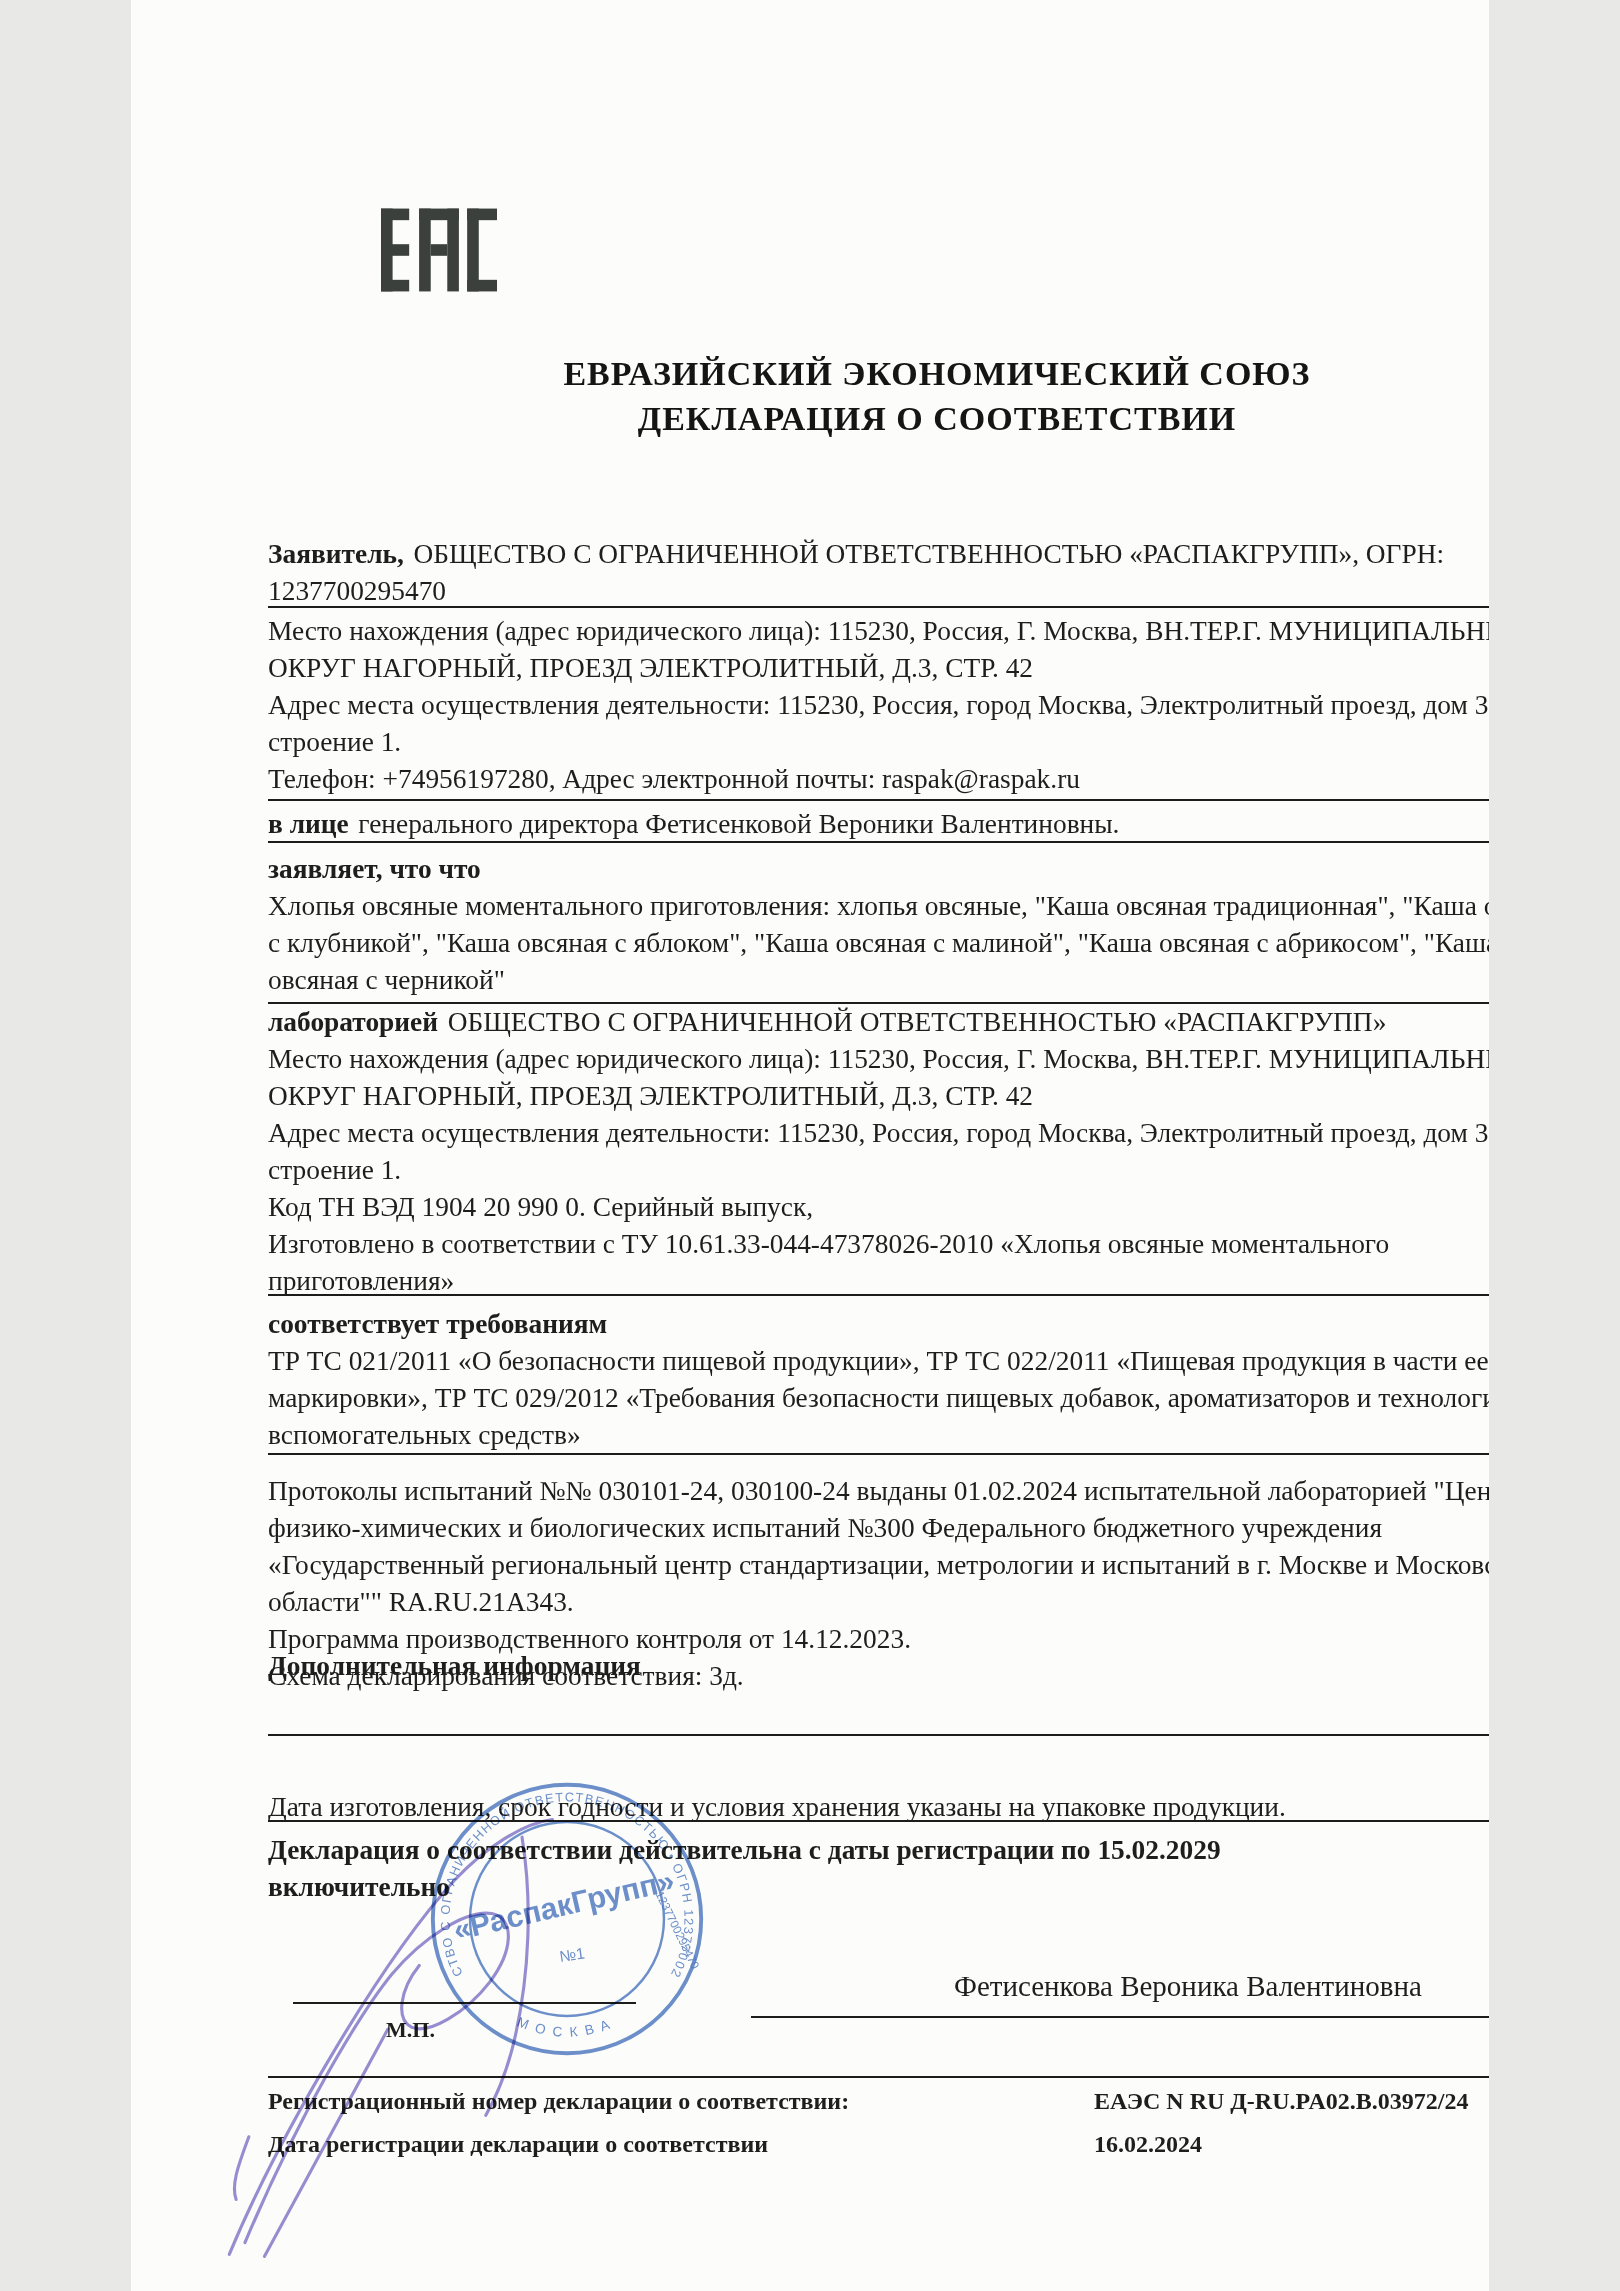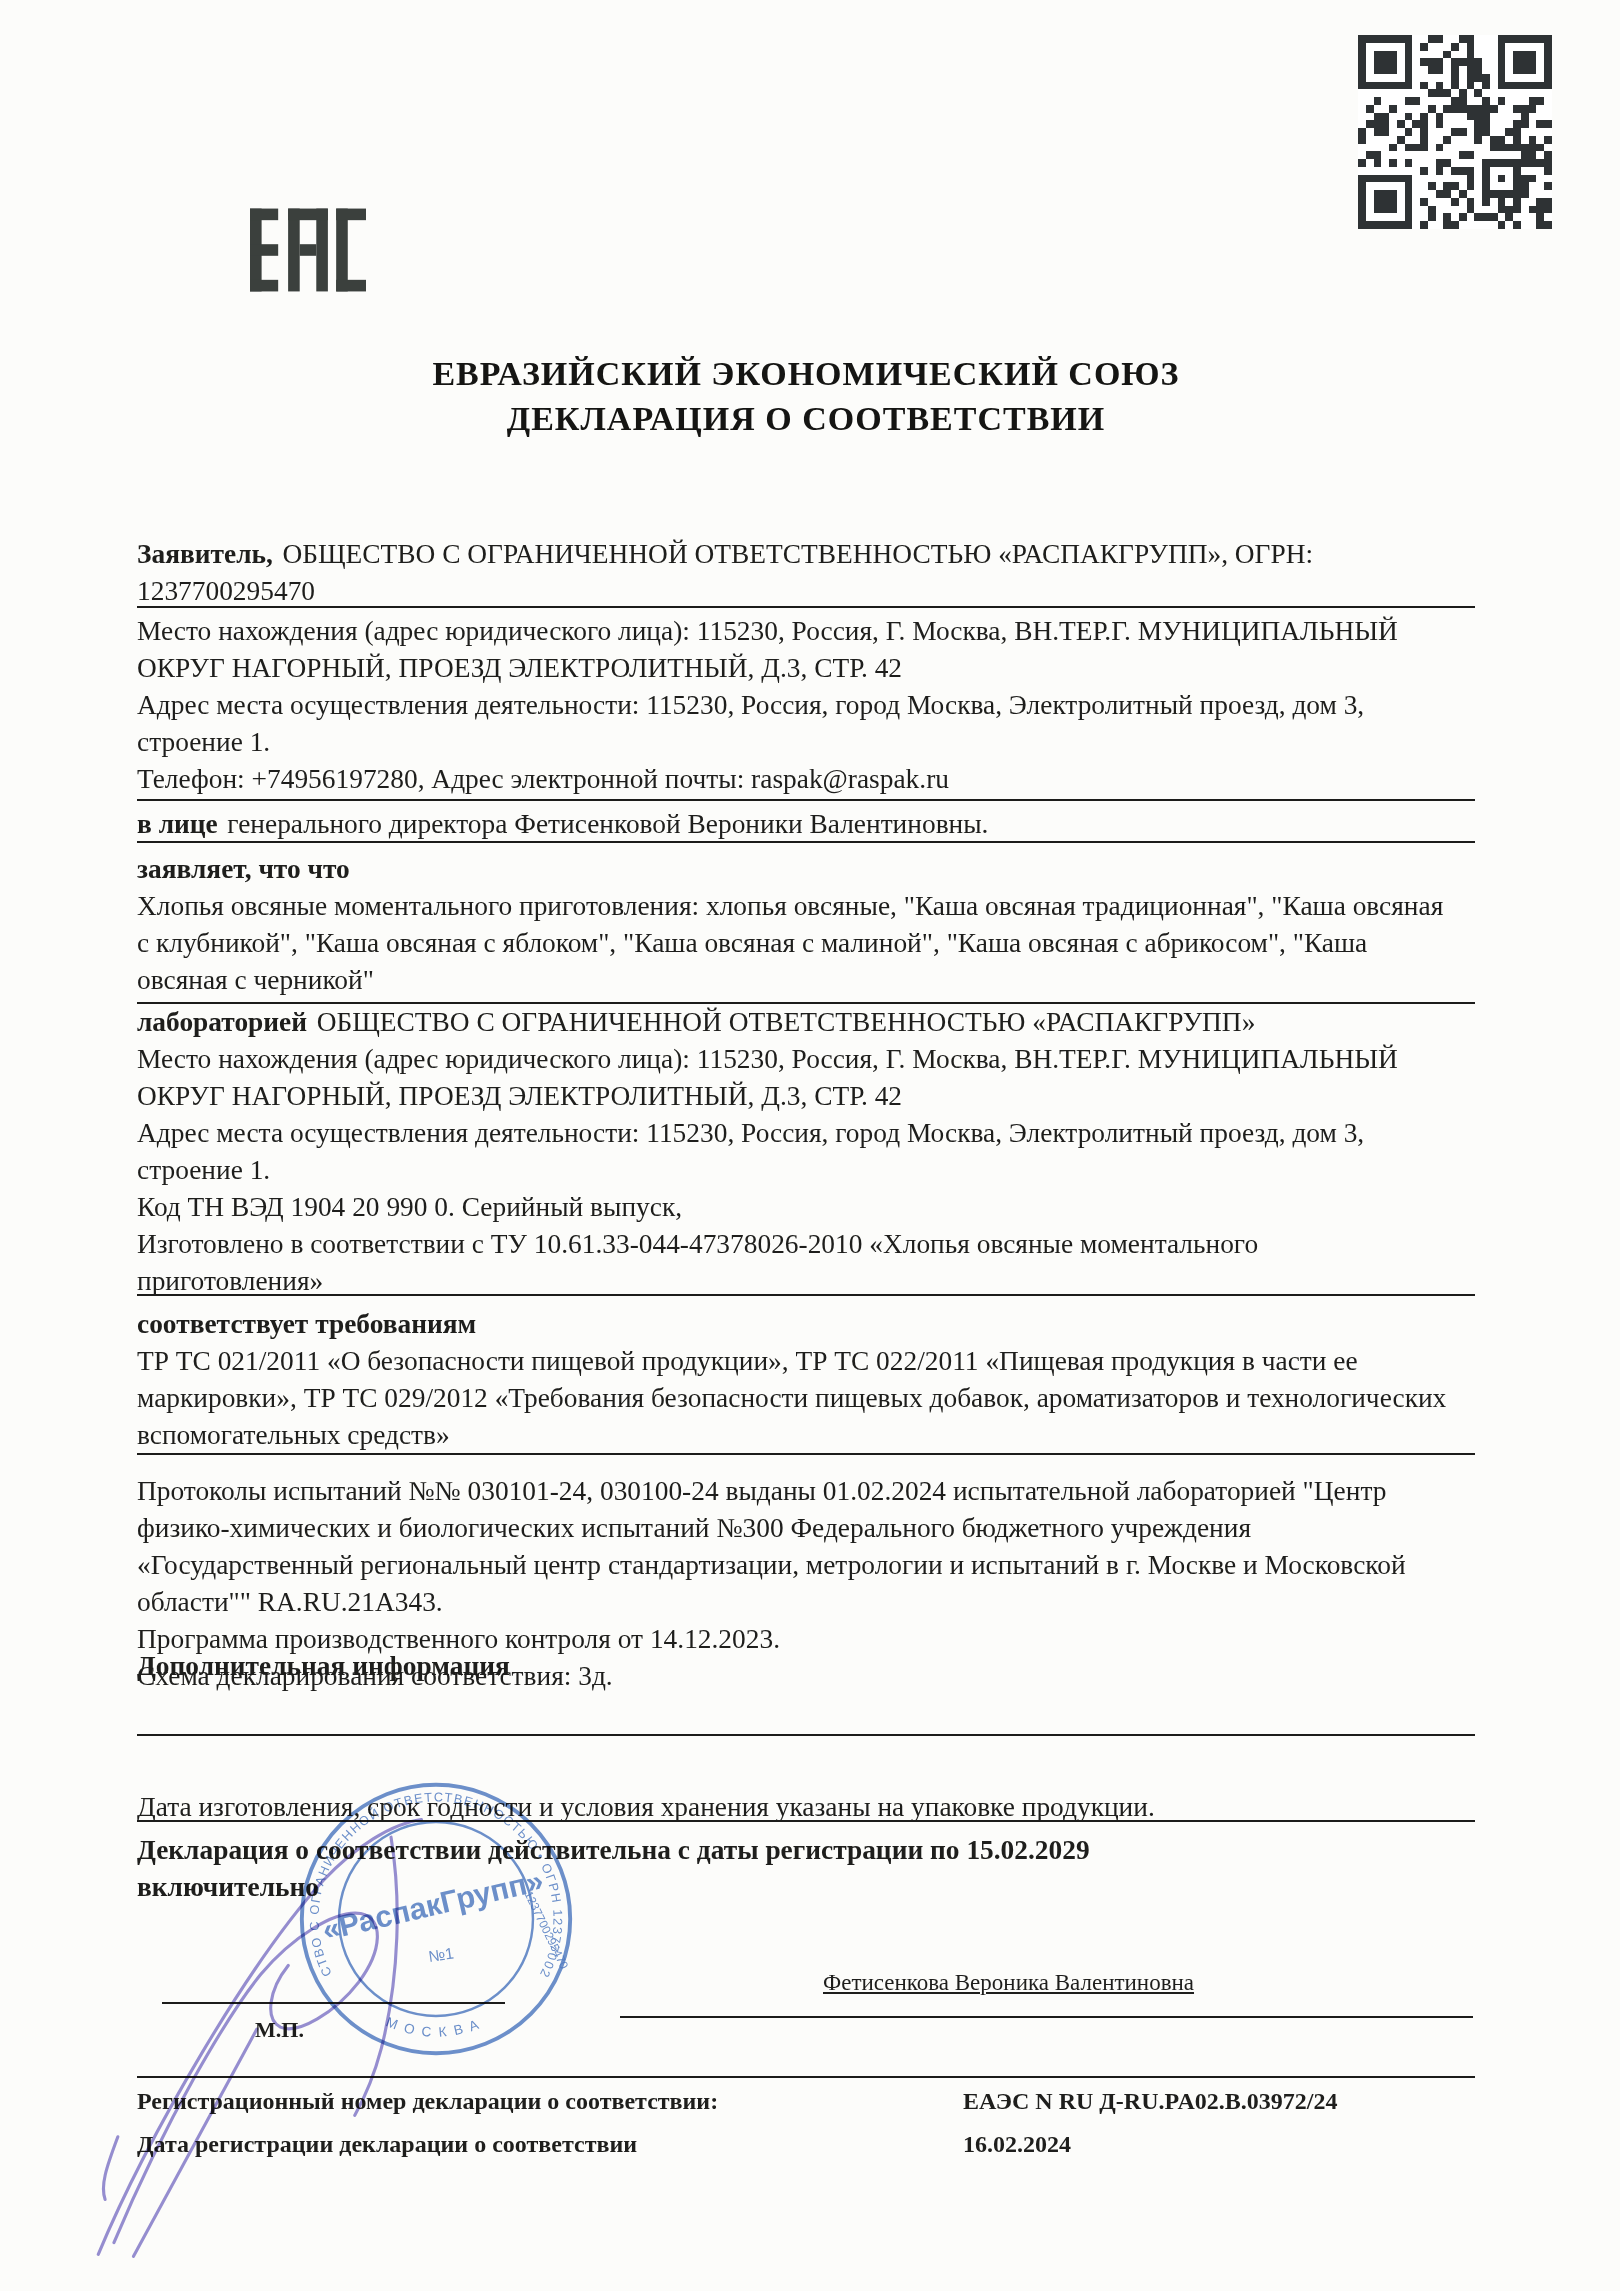--- a/index.html
+++ b/index.html
@@ -1,29 +1,29 @@
 <!DOCTYPE html>
 <html><head>
 <meta charset="utf-8">
 <style>
   html,body{margin:0;padding:0;background:#e8e8e6;}
-  .page{position:relative;width:1620px;height:2292px;background:#fcfcfa;overflow:hidden;
+  .page{position:relative;width:1358px;height:2292px;background:#fcfcfa;overflow:hidden;
         font-family:"Liberation Serif",serif;color:#1e1e1c;margin:0 auto;}
   .content{position:absolute;left:137px;top:0;width:1338px;}
   .abs{position:absolute;left:0;width:1313px;}
   p{margin:0;font-size:27.4px;line-height:37px;}
   .lead{font-weight:700;margin-right:.35em;}
   .boldline{font-weight:700;}
   .title{position:absolute;left:0;top:351px;width:1338px;text-align:center;
          font-weight:700;font-size:34px;line-height:45px;letter-spacing:1px;color:#151513;}
   .rule{position:absolute;left:0;width:1338px;border-top:2.9px solid #1c1c1a;height:0;}
   .gap8{height:7.8px;}
   .sigline{position:absolute;border-top:2.9px solid #1c1c1a;height:0;}
   .mp{position:absolute;font-weight:700;font-size:22px;}
-  .signame{position:absolute;font-size:23px;white-space:nowrap;text-decoration:underline;}
+  .signame{position:absolute;font-size:29px;white-space:nowrap;}
   .frow{position:absolute;left:0;width:1338px;font-weight:700;font-size:24px;line-height:39px;}
   .fvalue{position:absolute;left:826px;top:0;white-space:nowrap;}
   .eac{position:absolute;left:250px;top:201px;}
   .qr{position:absolute;left:1358px;top:35px;}
   .stamp{position:absolute;left:293px;top:1776px;mix-blend-mode:multiply;}
   .signature{position:absolute;left:54px;top:1799px;mix-blend-mode:multiply;}
 </style>
 </head>
 <body>
 

